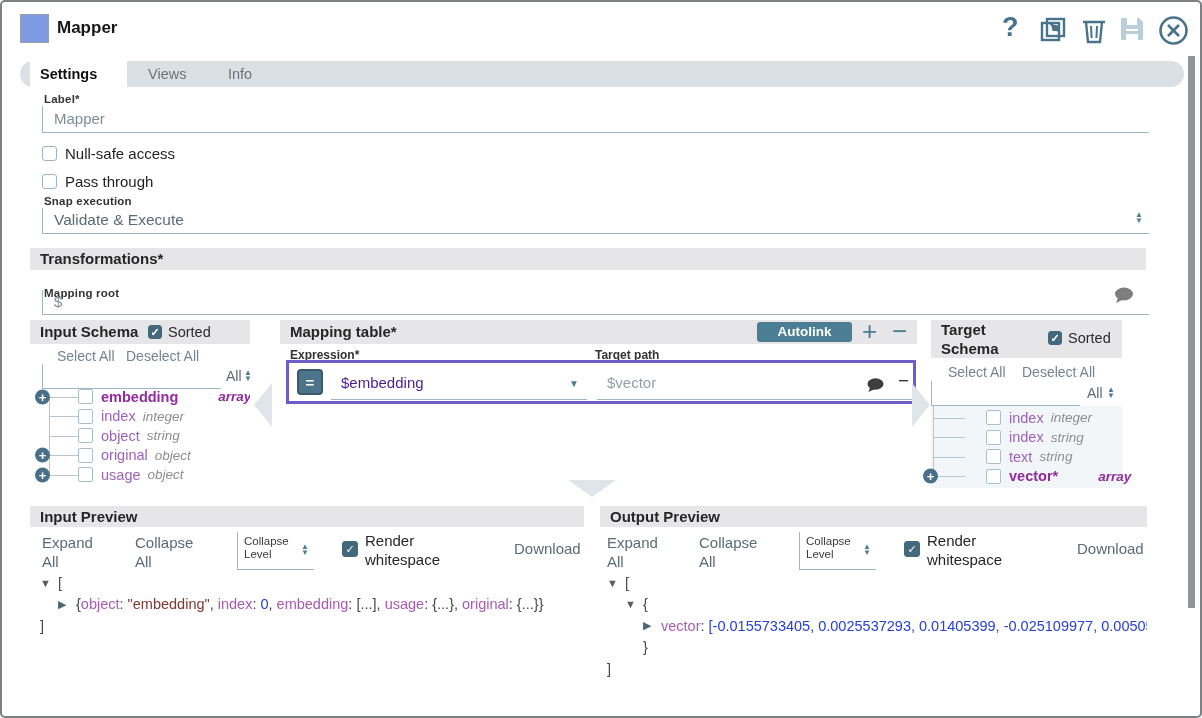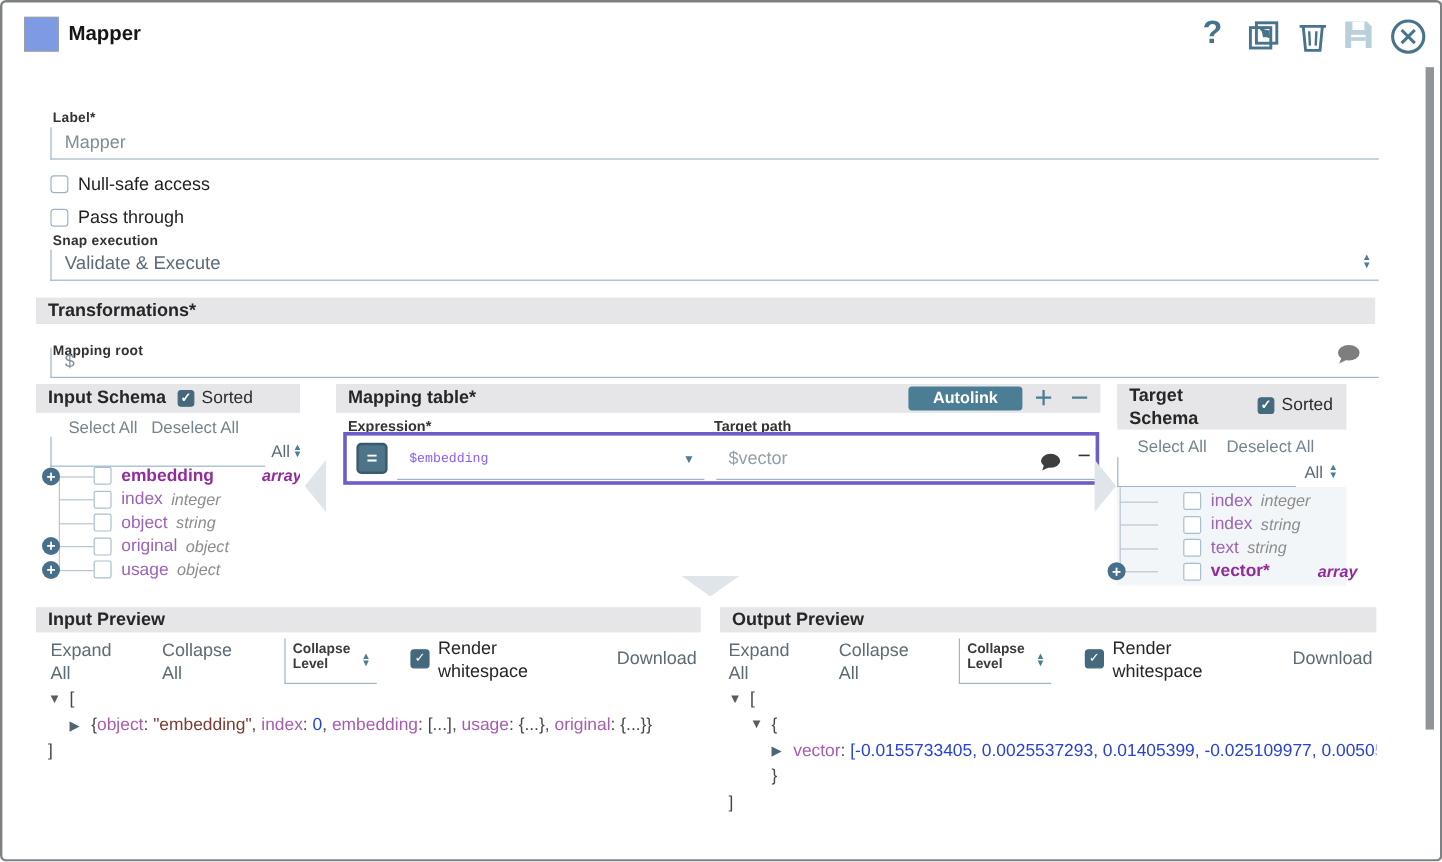--- a/index.html
+++ b/index.html
@@ -52,29 +52,29 @@
   .ttype{font-size:13.5px;color:#8d8d8d;font-style:italic;margin-left:7px;}
   .ttype.hl{color:#922b9e;font-weight:bold;margin-left:40px;}
 
   
   .autolink{background:#4b7e95;color:#fff;font-weight:bold;font-size:13.5px;text-align:center;line-height:20px;border-radius:3px;}
   .hdr-pm{font-size:26px;color:#4b7e95;font-weight:normal;line-height:26px;}
   .col-lbl{font-size:12px;font-weight:bold;color:#333;}
   .maprow{border:3px solid #6e5cc8;background:#fff;}
   .eq-btn{left:8px;top:6px;width:26px;height:26px;background:#4e7489;border:2px solid #3a5a6c;border-radius:4px;color:#fff;font-weight:bold;font-size:15px;text-align:center;line-height:24px;box-sizing:border-box;}
   .expr-field{left:42px;top:4px;width:256px;height:32px;border-bottom:1px solid #9db6c8;}
-  .expr-text{font-family:Liberation Mono, monospace;font-size:11px;color:#8b5cf6;line-height:32px;padding-left:10px;}
+  .expr-text{font-family:Liberation Sans, sans-serif;font-size:15px;color:#4c1d95;line-height:32px;padding-left:10px;}
   .dd-arrow{position:absolute;right:8px;top:11px;font-size:10px;color:#4b7e95;}
   .tp-field{left:308px;top:4px;width:318px;height:32px;border-bottom:1px solid #9db6c8;}
   .tp-text{font-size:15px;color:#93a0a8;line-height:32px;padding-left:10px;}
   .row-minus{position:absolute;right:6px;top:3px;font-size:19px;color:#333;}
 
   
   .pv-link{font-size:15px;color:#5c6b75;}
-  .clevel{border-left:1px solid #9db6c8;border-bottom:1px solid #9db6c8;font-size:11.5px;font-weight:bold;color:#3a3a3a;line-height:13px;padding:3px 0 0 6px;box-sizing:border-box;}
+  .clevel{border-left:1px solid #9db6c8;border-bottom:1px solid #9db6c8;font-size:11.5px;font-weight:normal;color:#3a3a3a;line-height:13px;padding:3px 0 0 6px;box-sizing:border-box;}
   .rw-label{font-size:15px;color:#262626;line-height:19px;}
   .json{font-size:14.5px;}
   .jline{height:21.5px;display:flex;align-items:center;white-space:pre;}
   .jm{display:inline-block;width:18px;font-size:11px;flex:none;}
   .jm.down{color:#5a5a64;}
   .jm.right{color:#4e6672;}
   .tk-punct{color:#46464e;}
   .tk-key{color:#a85cb0;}
   .tk-str{color:#7c3a30;}
   .tk-num{color:#2740d6;}
@@ -117,20 +117,26 @@
     </svg>
   </div>
   <div class="abs tb-icon" style="left:1156px;">
     <svg width="31" height="31" viewBox="0 0 31 31">
       <circle cx="15.5" cy="15.5" r="13" fill="none" stroke="#47748c" stroke-width="2.6"></circle>
       <line x1="10" y1="10" x2="21" y2="21" stroke="#47748c" stroke-width="2.6"></line>
       <line x1="21" y1="10" x2="10" y2="21" stroke="#47748c" stroke-width="2.6"></line>
     </svg>
   </div>
 
+  <div class="abs tabbar">
+    <div class="tab-active-bg"></div>
+    <div class="tab active" style="left:20px;">Settings</div>
+    <div class="tab" style="left:128px;">Views</div>
+    <div class="tab" style="left:208px;">Info</div>
+  </div>
 
   <div class="abs lbl-sm" style="left:42px;top:91px;">Label*</div>
   <div class="abs uline" style="left:40px;top:104px;width:1106px;height:26px;">
     <div class="field-text">Mapper</div>
   </div>
 
   <div class="abs cb" style="left:40px;top:144px;"></div>
   <div class="abs cb-label" style="left:63px;top:143px;">Null-safe access</div>
 
   <div class="abs cb" style="left:40px;top:172px;"></div>

